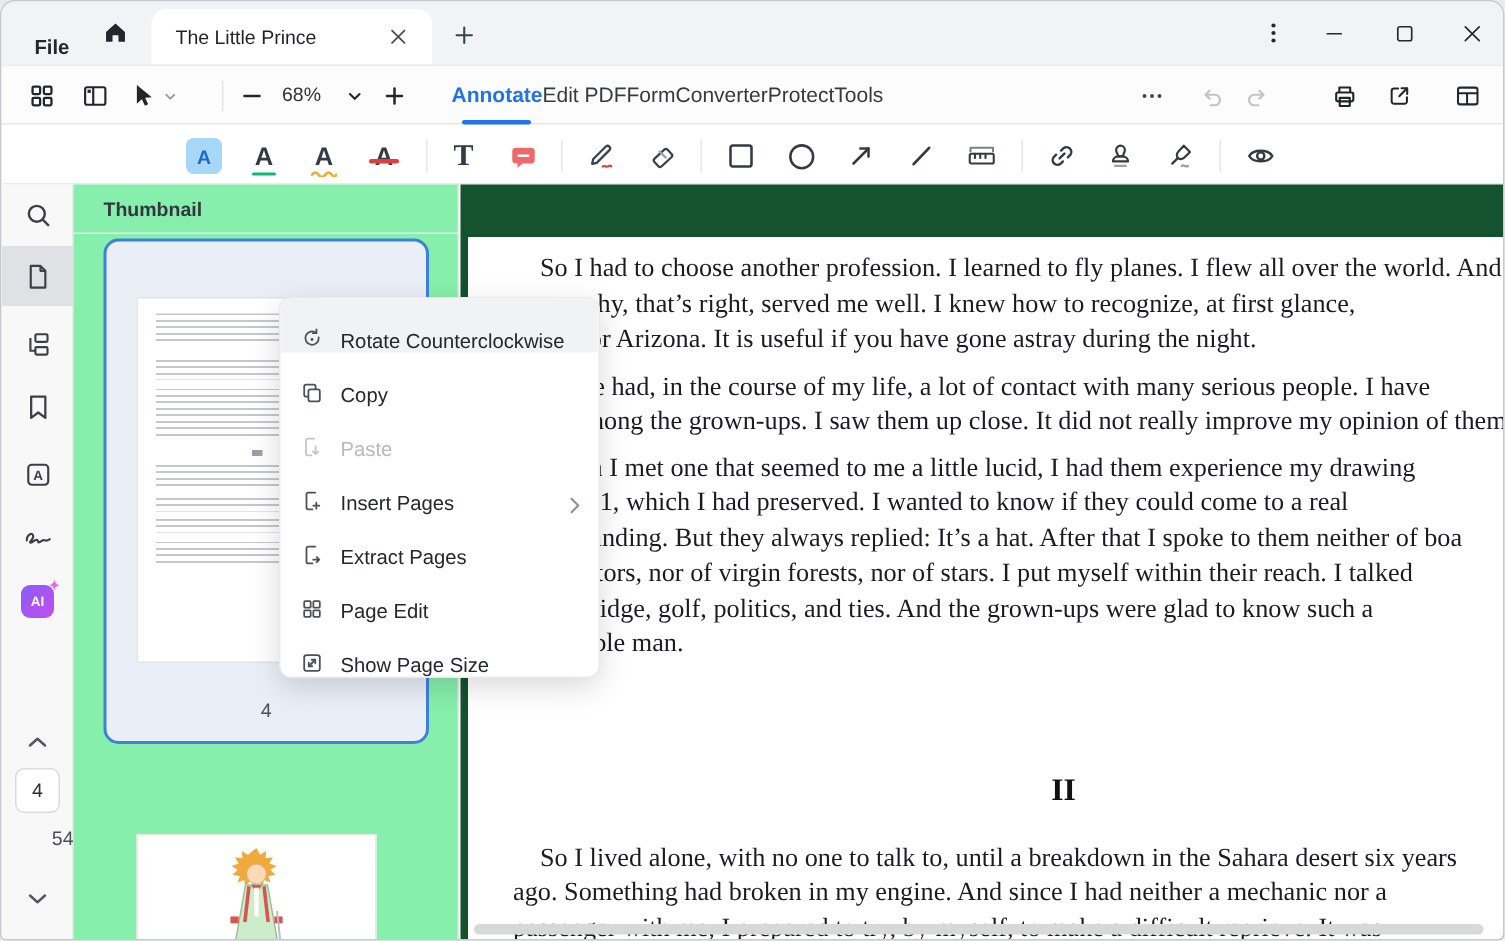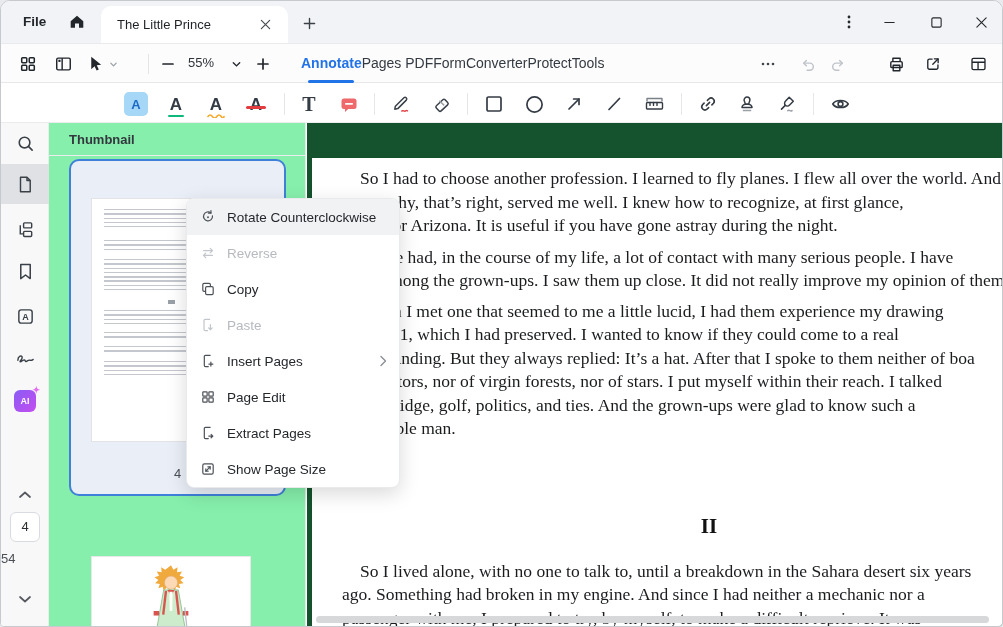--- a/index.html
+++ b/index.html
@@ -6,21 +6,21 @@
   html,body{width:1003px;height:627px;overflow:hidden;background:#e8eaed;
     font-family:"Liberation Sans",sans-serif;-webkit-font-smoothing:antialiased}
   .window{position:absolute;inset:0;background:#fff;border:1px solid #c6c9cd;
     border-radius:10px 10px 4px 4px;overflow:hidden}
   svg{display:block}
   button{background:none;border:none;font-family:inherit;cursor:default;padding:0}
 
   
   .titlebar{position:absolute;left:0;top:0;right:0;height:42px;background:#f1f3f6}
   .file-menu{position:absolute;left:16px;top:0;height:42px;line-height:42px;
-    font-size:13.5px;font-weight:700;color:#23272c;padding:0 6px}
+    font-size:13.5px;font-weight:700;color:#23272c;padding:10px 6px}
   .home-btn{position:absolute;left:62px;top:7px;width:28px;height:28px;
     display:flex;align-items:center;justify-content:center;color:#23272c}
   .doc-tab{position:absolute;left:100px;top:5px;width:187px;height:37px;background:#fff;
     border-radius:10px 10px 0 0;display:flex;align-items:center;padding:0 12px 0 16px}
   .doc-tab .ttl{font-size:13px;color:#1f2328;flex:1;white-space:nowrap;overflow:hidden}
   .tab-close{width:22px;height:22px;display:flex;align-items:center;justify-content:center;color:#4a4f55}
   .new-tab{position:absolute;left:295px;top:9px;width:26px;height:26px;
     display:flex;align-items:center;justify-content:center;color:#3c4147}
   .win-ctl{position:absolute;top:0;height:42px;width:34px;display:flex;
     align-items:center;justify-content:center;color:#25292e}
@@ -64,21 +64,21 @@
   .rail-btn.active{background:#dfe1e4}
   .ai-badge{width:22px;height:22px;border-radius:6px;position:relative;
     background:linear-gradient(135deg,#8a5cf5,#c44df0);display:flex;align-items:center;justify-content:center;
     color:#fff;font-size:9px;font-weight:700}
   .ai-spark{position:absolute;right:-4px;top:-5px;color:#e36bf2;font-size:9px}
 
   .pager-up{top:352px}.pager-down{top:456px}
   .page-input{position:absolute;left:9px;top:389px;width:30px;height:30px;background:#fff;
     border:1px solid #d8dbdf;border-radius:6px;font-size:13px;color:#2b2f33;text-align:center;
     line-height:28px}
-  .page-total{position:absolute;left:0;top:428px;width:48px;text-align:left;font-size:13px;color:#4b5056}
+  .page-total{position:absolute;left:0;top:428px;width:48px;text-align:right;font-size:13px;color:#4b5056}
 
   .panel{position:absolute;left:48px;top:0;width:257px;bottom:0;background:#86efac;border-right:1px solid #e7e8ea}
   .panel-hd{height:33px;line-height:33px;padding-left:20px;font-size:13px;font-weight:700;
     color:#33383e;border-bottom:1px solid #ededef}
   .thumb-sel{position:absolute;left:20px;top:36px;width:217px;height:337px;background:#e9eef7;
     border:2px solid #3f80d8;border-radius:10px}
   .mini-page{position:absolute;left:20px;top:37px;width:160px;height:244px;background:#fff;
     border:1px solid #e2e3e5;overflow:hidden}
   .ml{margin:10px 12px 0;background:repeating-linear-gradient(#c4c8ce 0 1.3px,transparent 1.3px 4.3px)}
   .ml.h1{height:21px}.ml.h2{height:13px}.ml.h3{height:34px;margin-top:6px}
@@ -98,21 +98,21 @@
   .pline.ind{padding-left:18px}
   .para.m1{margin-top:8px}.para.m2{margin-top:7px}
   .chapter{margin-top:73px;width:734px;text-align:center;font-family:"Liberation Serif",serif;
     font-size:21px;font-weight:700;color:#111}
   .para.m3{margin-top:21px}
   .hscroll{position:absolute;left:9px;right:13px;bottom:3px;height:7px;border-radius:4px;background:#d7d8da}
 
   
   .ctx{position:absolute;left:185px;top:197px;width:214px;background:#fff;border:1px solid #e9eaec;
     border-radius:8px;box-shadow:0 6px 20px rgba(0,0,0,.15);overflow:hidden;padding:0}
-  .mi{height:36px;display:flex;align-items:center;gap:10px;padding:0 12px}
+  .mi{height:36px;display:flex;align-items:flex-end;gap:10px;padding:0 12px}
   .mi .ic{width:18px;height:18px;color:#4c5158;flex:none;display:flex;align-items:center;justify-content:center}
   .mi .lbl{font-size:13.5px;color:#24272c;white-space:nowrap}
   .mi.hov{background:#f1f2f4}
   .mi.dis .ic{color:#c2c5ca}.mi.dis .lbl{color:#b6b9bf}
   .mi .sub{margin-left:auto;color:#8b9097;display:flex}
 </style>
 </head>
 <body>
 
 <div class="window">
@@ -206,39 +206,39 @@
       </span>
     </div>
     <div class="tb-sep" style="left:147px"></div>
     <div class="tb-ic" style="left:152px">
       <span>
         <svg width="14" height="14" viewBox="0 0 14 14">
             <path d="M2 7 H12" stroke="currentColor" stroke-width="1.7" stroke-linecap="round"></path>
           </svg>
       </span>
     </div>
-    <div class="zoom-val">55%</div>
+    <div class="zoom-val">68%</div>
     <div class="tb-ic" style="left:220px">
       <span>
         <svg width="11" height="11" viewBox="0 0 12 12">
             <path d="M2.5 4 L6 7.5 L9.5 4" fill="none" stroke="currentColor" stroke-width="1.5" stroke-linecap="round"></path>
           </svg>
       </span>
     </div>
     <div class="tb-ic" style="left:247px">
       <span>
         <svg width="14" height="14" viewBox="0 0 14 14">
             <path d="M7 2 V12 M2 7 H12" stroke="currentColor" stroke-width="1.7" stroke-linecap="round"></path>
           </svg>
       </span>
     </div>
 
     <div class="nav-tabs">
       <div class="nav-tab active">Annotate</div>
-      <div class="nav-tab">Pages PDF</div>
+      <div class="nav-tab">Edit PDF</div>
       <div class="nav-tab">Form</div>
       <div class="nav-tab">Converter</div>
       <div class="nav-tab">Protect</div>
       <div class="nav-tab">Tools</div>
     </div>
 
     <div class="tb-ic" style="left:752px">
       <span>
         <svg width="16" height="16" viewBox="0 0 16 16">
             <circle cx="3" cy="8" r="1.3" fill="#41464c"></circle>
@@ -570,29 +570,20 @@
     <div class="mi hov">
       <span class="ic">
         <svg width="16" height="16" viewBox="0 0 20 20" fill="none" stroke="currentColor" stroke-width="1.5" stroke-linecap="round">
             <path d="M13.6 4.9 A5.6 5.6 0 1 0 15.6 8.6"></path>
             <path d="M13.7 1.9 V5.1 H10.5"></path>
             <circle cx="10" cy="10.4" r="1.2" fill="currentColor" stroke="none"></circle>
           </svg>
       </span>
       <span class="lbl">Rotate Counterclockwise</span>
     </div>
-    <div class="mi dis">
-      <span class="ic">
-        <svg width="16" height="16" viewBox="0 0 20 20" fill="none" stroke="currentColor" stroke-width="1.5" stroke-linecap="round" stroke-linejoin="round">
-            <path d="M4.5 7 H15.5 M12.8 4.2 L15.7 7 L12.8 9.8"></path>
-            <path d="M15.5 13 H4.5 M7.2 10.2 L4.3 13 L7.2 15.8"></path>
-          </svg>
-      </span>
-      <span class="lbl">Reverse</span>
-    </div>
     <div class="mi">
       <span class="ic">
         <svg width="16" height="16" viewBox="0 0 20 20" fill="none" stroke="currentColor" stroke-width="1.5" stroke-linejoin="round">
             <rect x="3.5" y="3" width="9.5" height="10" rx="1.6"></rect>
             <rect x="7" y="7" width="9.5" height="10" rx="1.6" fill="#fff"></rect>
           </svg>
       </span>
       <span class="lbl">Copy</span>
     </div>
     <div class="mi dis">
@@ -610,44 +601,44 @@
             <path d="M12.6 3 H6.8 A1.4 1.4 0 0 0 5.4 4.4 V15.6 A1.4 1.4 0 0 0 6.8 17 H10.4"></path>
             <path d="M13.6 11.4 V16.4 M11.1 13.9 H16.1"></path>
           </svg>
       </span>
       <span class="lbl">Insert Pages</span>
       <span class="sub">
         <svg width="8" height="12" viewBox="0 0 8 12">
             <path d="M2 1.5 L6.5 6 L2 10.5" fill="none" stroke="currentColor" stroke-width="1.4" stroke-linecap="round" stroke-linejoin="round"></path>
           </svg>
       </span>
+    </div>
+    <div class="mi">
+      <span class="ic">
+        <svg width="16" height="16" viewBox="0 0 20 20" fill="none" stroke="currentColor" stroke-width="1.5" stroke-linecap="round" stroke-linejoin="round">
+            <path d="M12.6 3 H6.8 A1.4 1.4 0 0 0 5.4 4.4 V15.6 A1.4 1.4 0 0 0 6.8 17 H10.4"></path>
+            <path d="M11 13.9 H16 M13.9 11.8 L16.1 13.9 L13.9 16"></path>
+          </svg>
+      </span>
+      <span class="lbl">Extract Pages</span>
     </div>
     <div class="mi">
       <span class="ic">
         <svg width="16" height="16" viewBox="0 0 20 20" fill="none" stroke="currentColor" stroke-width="1.5">
             <rect x="3.5" y="3.5" width="5.4" height="5.4" rx="0.8"></rect>
             <rect x="11.1" y="3.5" width="5.4" height="5.4" rx="0.8"></rect>
             <rect x="3.5" y="11.1" width="5.4" height="5.4" rx="0.8"></rect>
             <rect x="11.1" y="11.1" width="5.4" height="5.4" rx="0.8"></rect>
           </svg>
       </span>
       <span class="lbl">Page Edit</span>
     </div>
     <div class="mi">
       <span class="ic">
         <svg width="16" height="16" viewBox="0 0 20 20" fill="none" stroke="currentColor" stroke-width="1.5" stroke-linecap="round" stroke-linejoin="round">
-            <path d="M12.6 3 H6.8 A1.4 1.4 0 0 0 5.4 4.4 V15.6 A1.4 1.4 0 0 0 6.8 17 H10.4"></path>
-            <path d="M11 13.9 H16 M13.9 11.8 L16.1 13.9 L13.9 16"></path>
-          </svg>
-      </span>
-      <span class="lbl">Extract Pages</span>
-    </div>
-    <div class="mi">
-      <span class="ic">
-        <svg width="16" height="16" viewBox="0 0 20 20" fill="none" stroke="currentColor" stroke-width="1.5" stroke-linecap="round" stroke-linejoin="round">
             <rect x="3.5" y="3.5" width="13" height="13" rx="2"></rect>
             <path d="M7.3 12.7 L12.7 7.3"></path>
             <path d="M12.7 10.2 V7.3 H9.8"></path>
             <path d="M7.3 9.8 V12.7 H10.2"></path>
           </svg>
       </span>
       <span class="lbl">Show Page Size</span>
     </div>
   </div>
 

